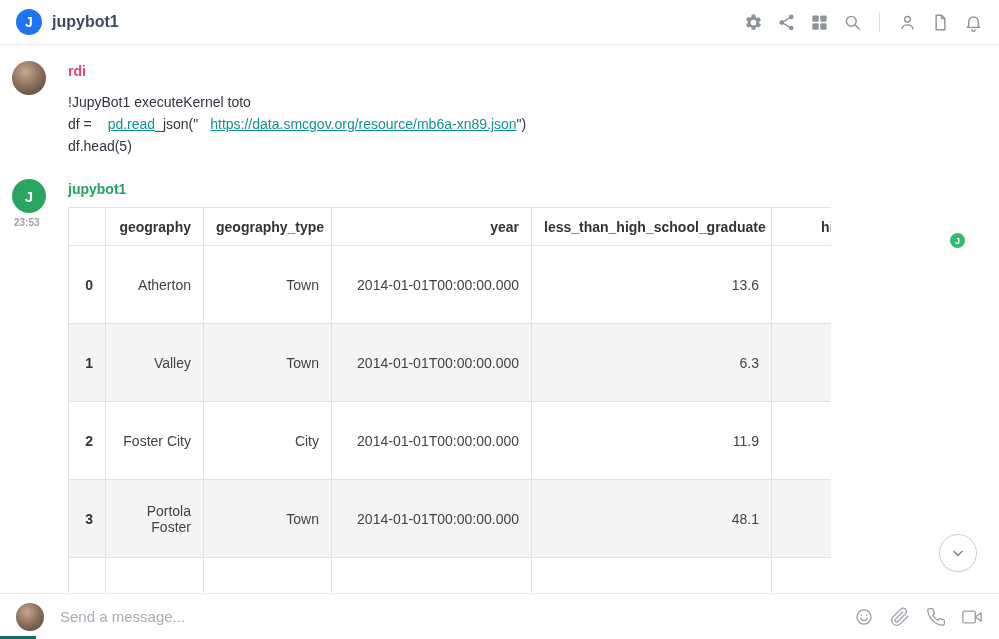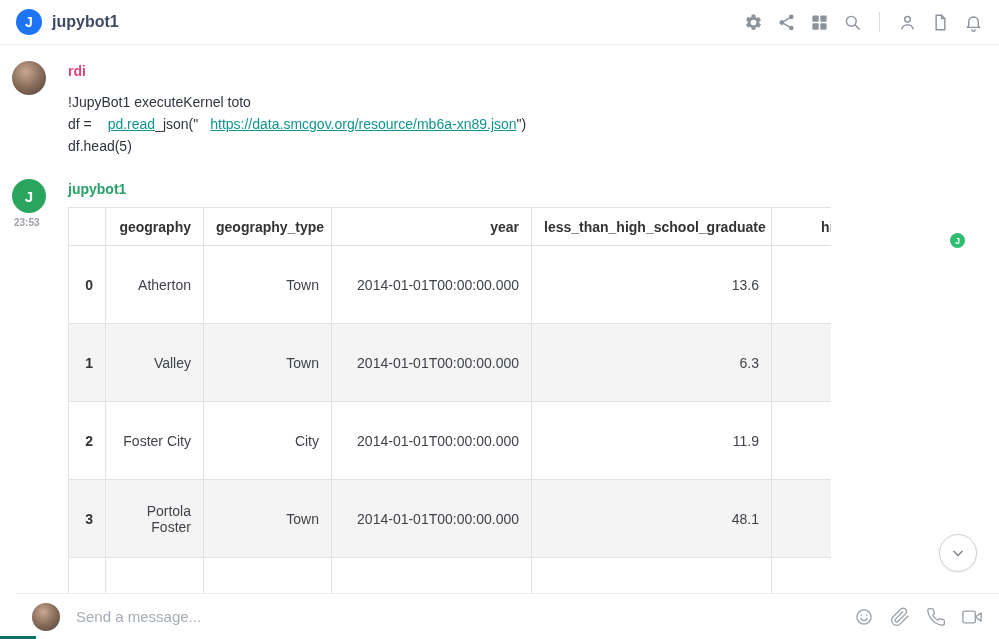--- a/index.html
+++ b/index.html
@@ -70,21 +70,21 @@
   
   .scrollbtn {
     position:absolute; left:939px; top:534px; width:38px; height:38px; border-radius:50%;
     background:#fff; border:1px solid #cfcfcf; display:flex; align-items:center; justify-content:center;
     color:#7a8188; cursor:pointer; z-index:30; box-shadow:0 1px 2px rgba(0,0,0,0.05);
   }
   .scrollbtn svg { width:20px; height:20px; }
 
   
   .footer {
-    position:absolute; bottom:0; left:16px; right:0; height:46px; background:#fff;
+    position:absolute; bottom:0; left:0; right:0; height:46px; background:#fff;
     border-top:1px solid #ececec; display:flex; align-items:center; padding:0 16px; z-index:20;
   }
   .footer-avatar { width:28px; height:28px; border-radius:50%; flex:0 0 auto; cursor:pointer; }
   .composer-input {
     flex:1; border:none; outline:none; background:transparent; margin-left:14px;
     font-size:15px; color:#444; font-family:"Liberation Sans", sans-serif;
   }
   .composer-input::placeholder { color:#a7adb5; }
   .footer-icons { display:flex; align-items:center; gap:14px; color:#9aa0a6; }
   .ficon { width:22px; height:22px; display:flex; align-items:center; justify-content:center; cursor:pointer; }

